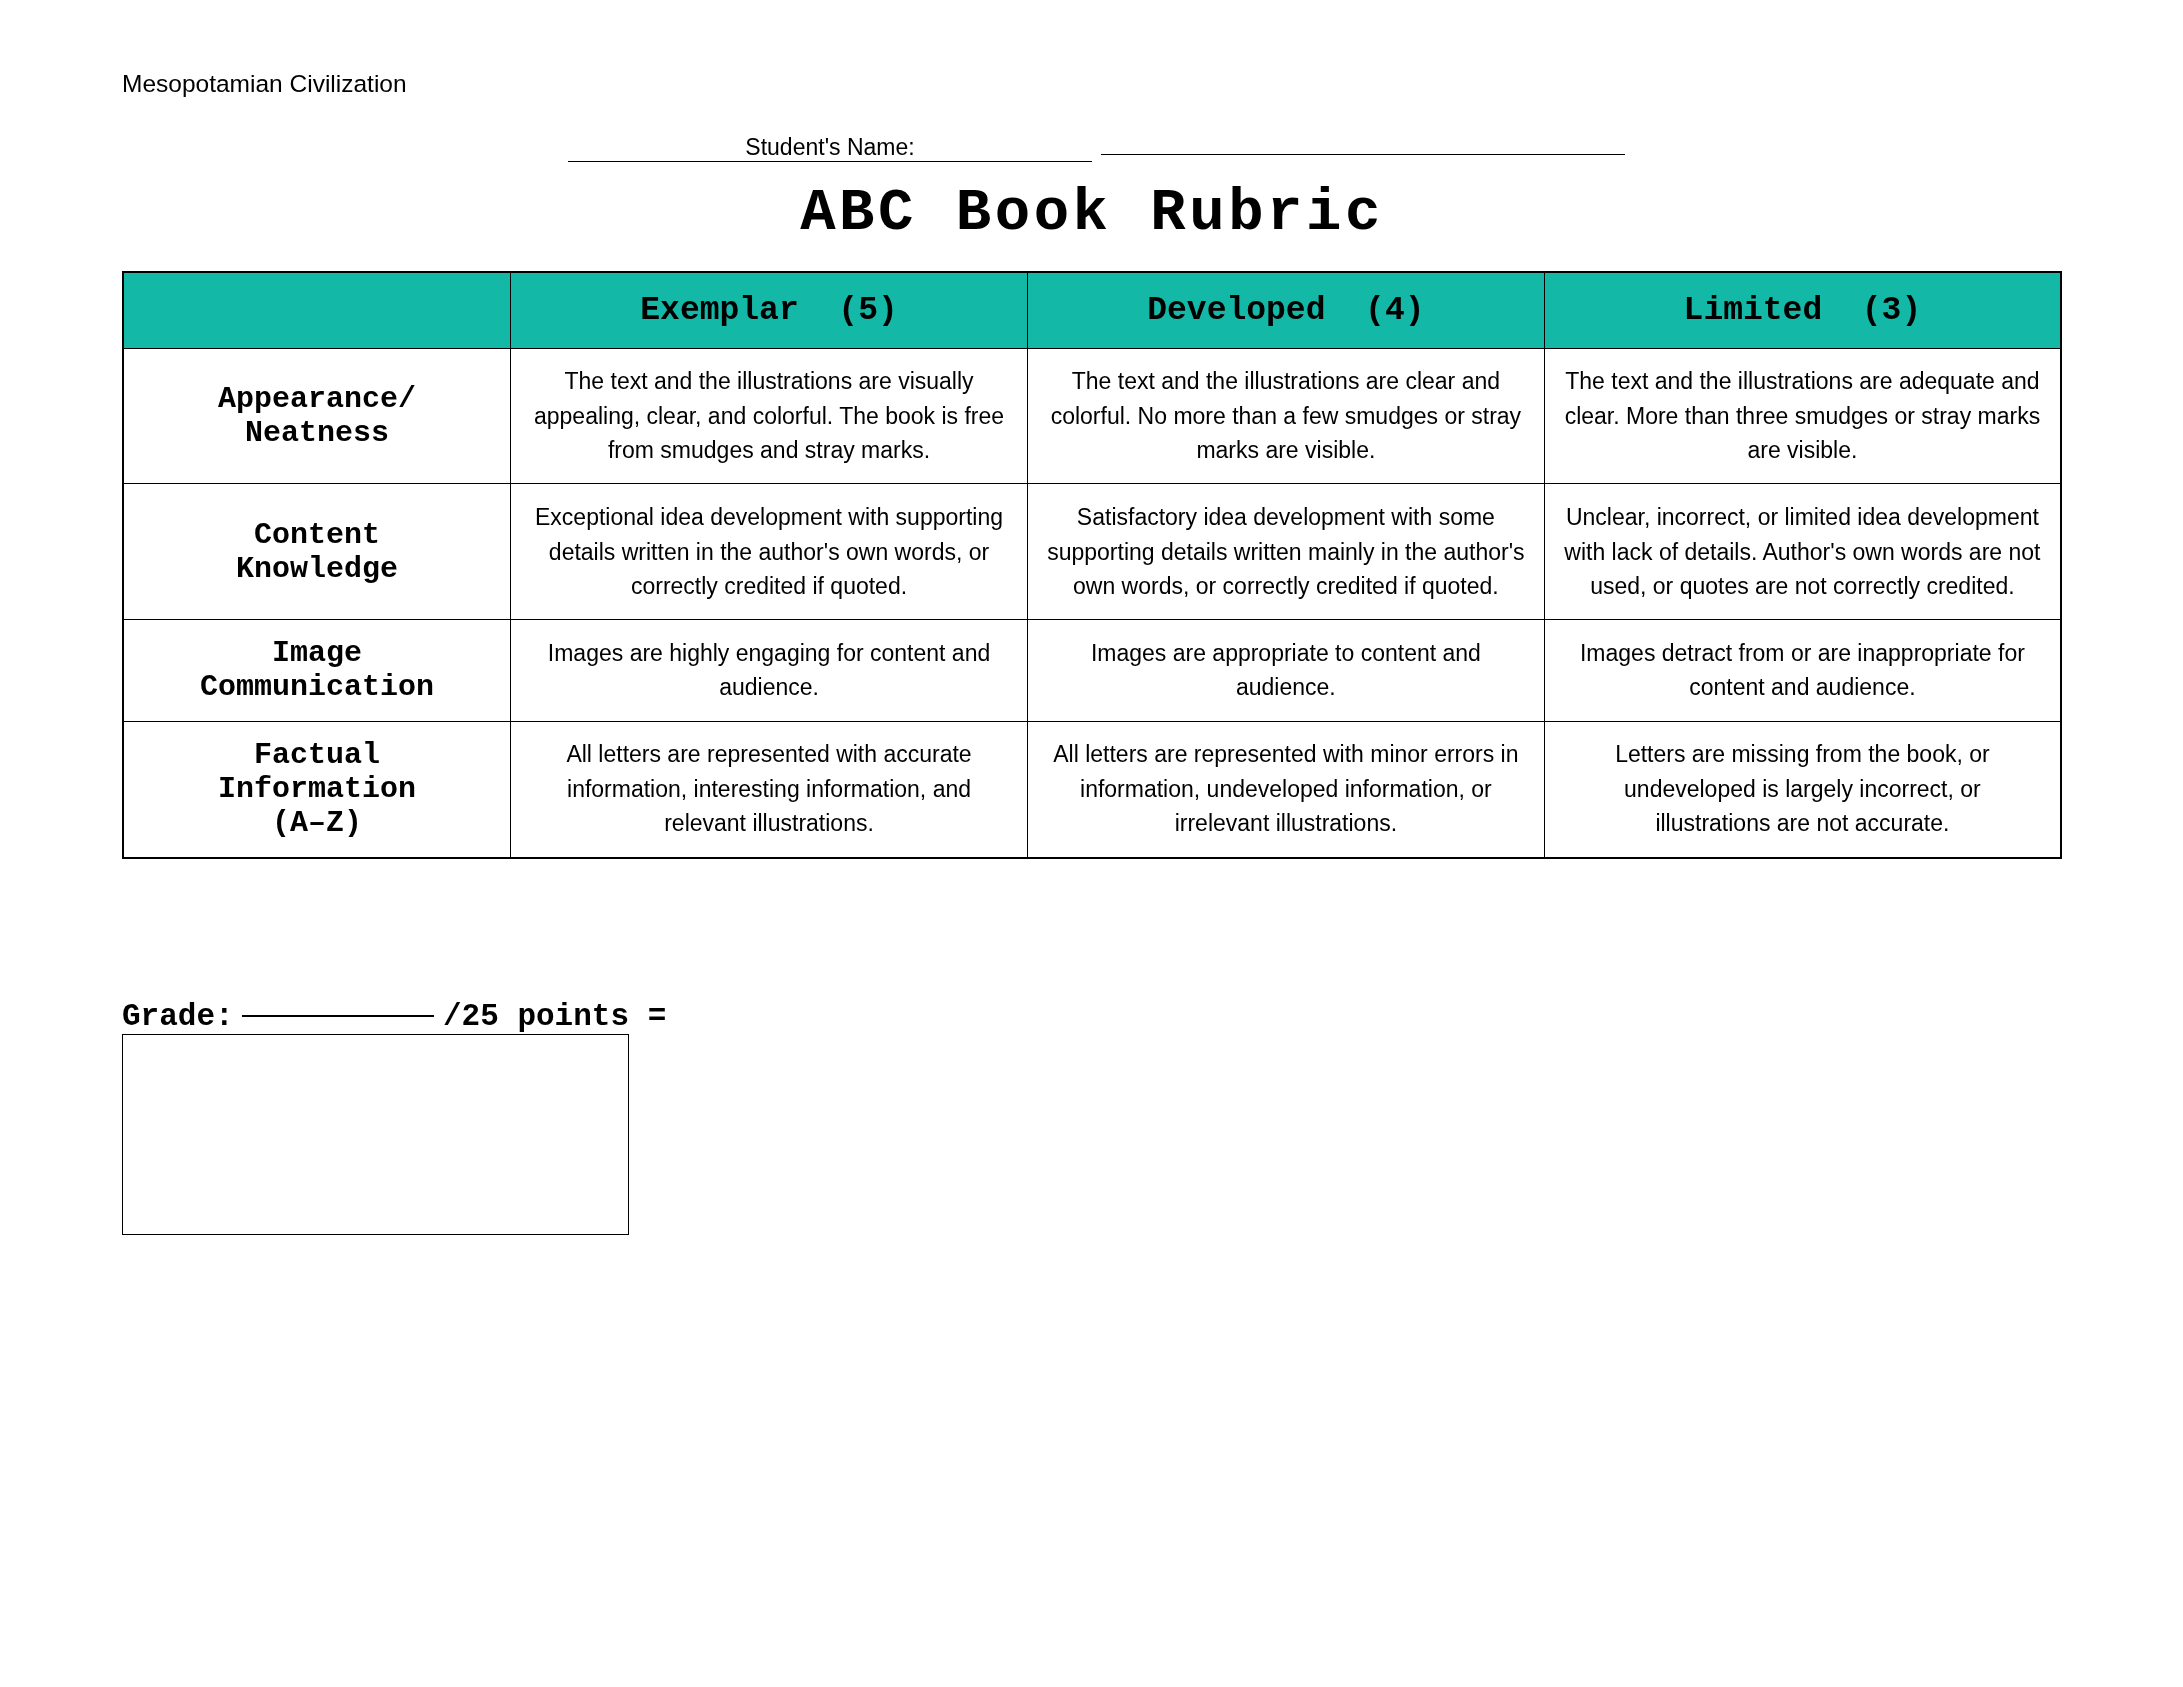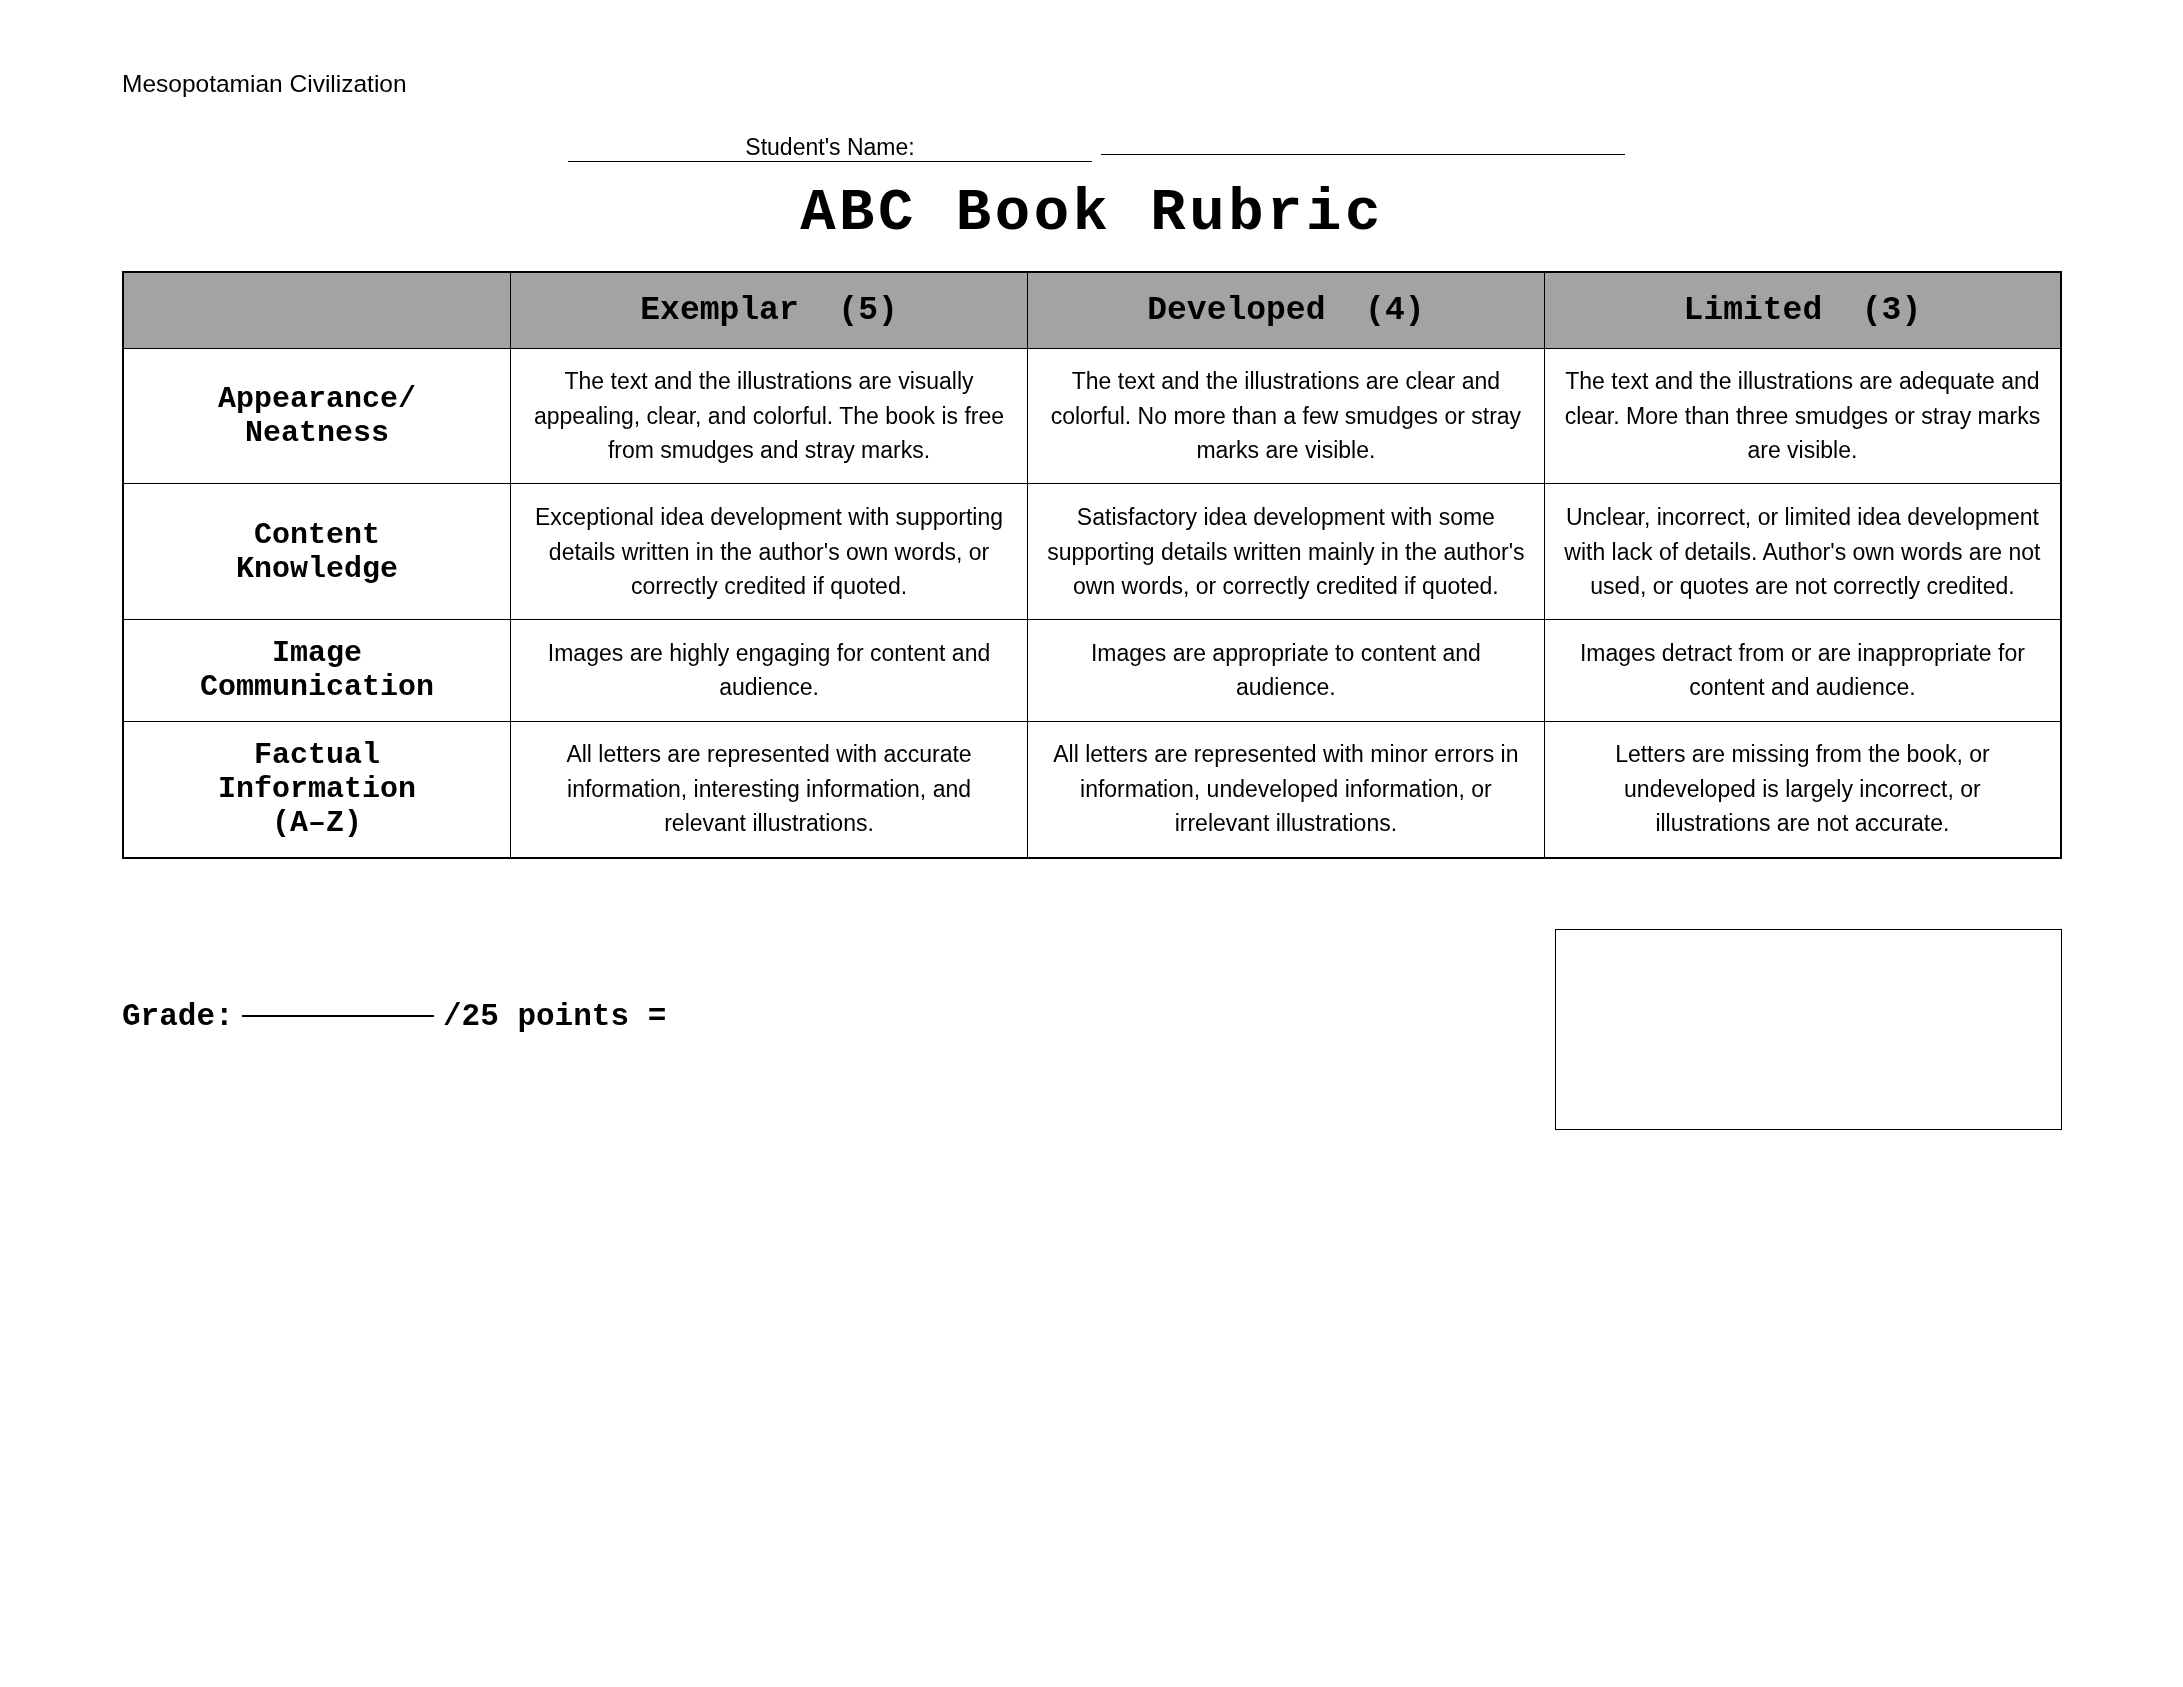--- a/index.html
+++ b/index.html
@@ -58,41 +58,41 @@
       border: 1.7px solid #000;
       padding: 15.7px 19px;
       vertical-align: middle;
       text-align: center;
     }
 
     .rubric-table thead th {
       font-family: 'Courier New', Courier, monospace;
       font-size: 33px;
       font-weight: bold;
-      background: #a3a3a3;
+      background: #14b8a6;
       padding: 19px 19px;
     }
 
     .criteria-cell {
       font-family: 'Courier New', Courier, monospace;
       font-size: 30px;
       font-weight: bold;
       width: 20%;
     }
 
     .content-cell {
       font-size: 23px;
       font-family: Arial, sans-serif;
       line-height: 1.5;
       width: 26.67%;
     }
 
     .bottom-section {
       display: flex;
-      flex-direction: row;
+      flex-direction: column;
       align-items: flex-start;
       justify-content: space-between;
       margin-top: 35px;
     }
 
     .grade-line {
       font-size: 31px;
       font-family: 'Courier New', Courier, monospace;
       font-weight: bold;
       display: flex;

